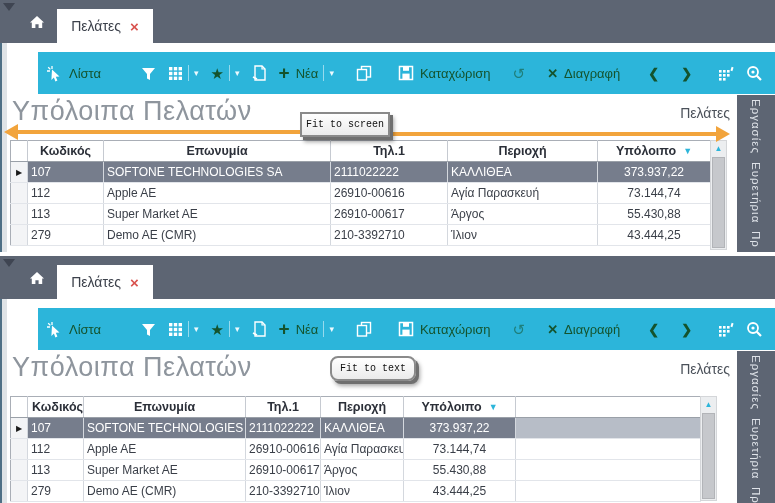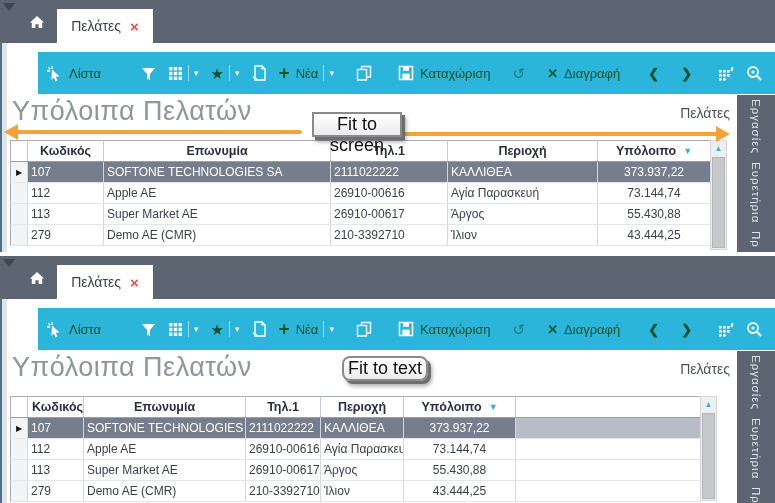--- a/index.html
+++ b/index.html
@@ -37,21 +37,21 @@
   .dim { opacity:.55; }
   .ml28 { margin-left:28px; } .ml14 { margin-left:14px; } .ml10 { margin-left:10px; } .ml16 { margin-left:16px; }
 
   
   .title { position:absolute; left:12px; top:96px; font-size:27px; font-weight:300; color:#8e959d; letter-spacing:.5px; z-index:1; }
   .subtitle { position:absolute; right:45px; top:105px; font-size:14px; color:#4b515a; z-index:1; }
 
   
   .fit-btn { position:absolute; z-index:4; background:linear-gradient(180deg,#ffffff,#ebebeb);
     border:2px solid #8a8a8a; box-shadow:3px 3px 0 #6f6f6f, 4px 5px 4px rgba(0,0,0,.35);
-    font-size:18px; color:#111; font-family:Liberation Sans, sans-serif;margin-left:12px; }
+    font-size:10px; color:#111; font-family:Liberation Mono, monospace; }
   .p0 .fit-btn { left:300px; top:112px; width:90px; height:25px; }
   .p1 .fit-btn { left:330px; top:100px; width:86px; height:25px;border-radius:8px; }
 
   
   .arrows { position:absolute; inset:0; z-index:3; pointer-events:none; }
   .abar { position:absolute; height:4px; background:#f2a43c; border-radius:2px; }
   .abar.aleft  { left:16px;  width:286px; top:130px; }
   .abar.aright { left:390px; width:328px; top:132px; }
   .ahead { position:absolute; width:0; height:0; }
   .ahead.aleft  { left:4px;  top:124px; border:8px solid transparent; border-left:none; border-right:14px solid #f2a43c; }

